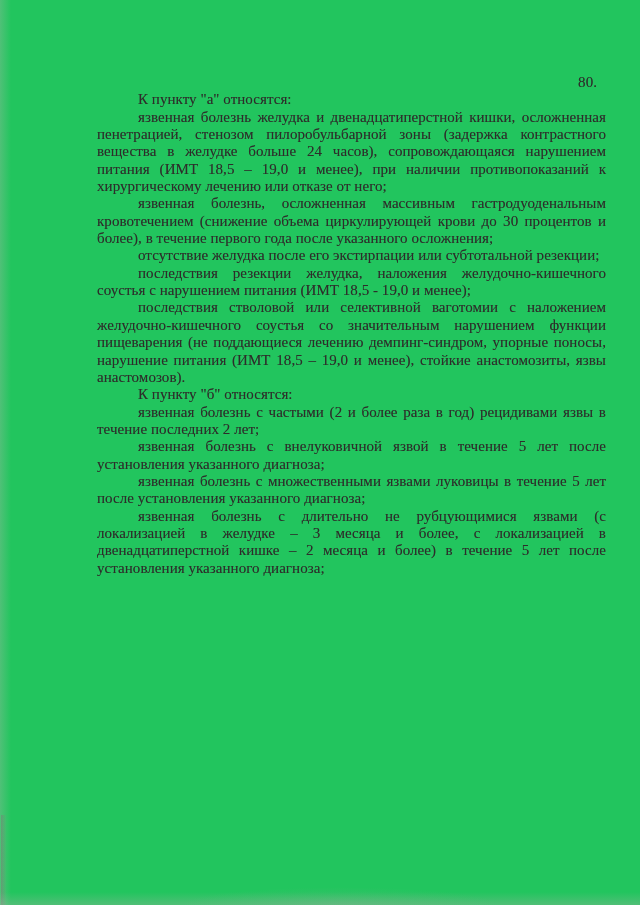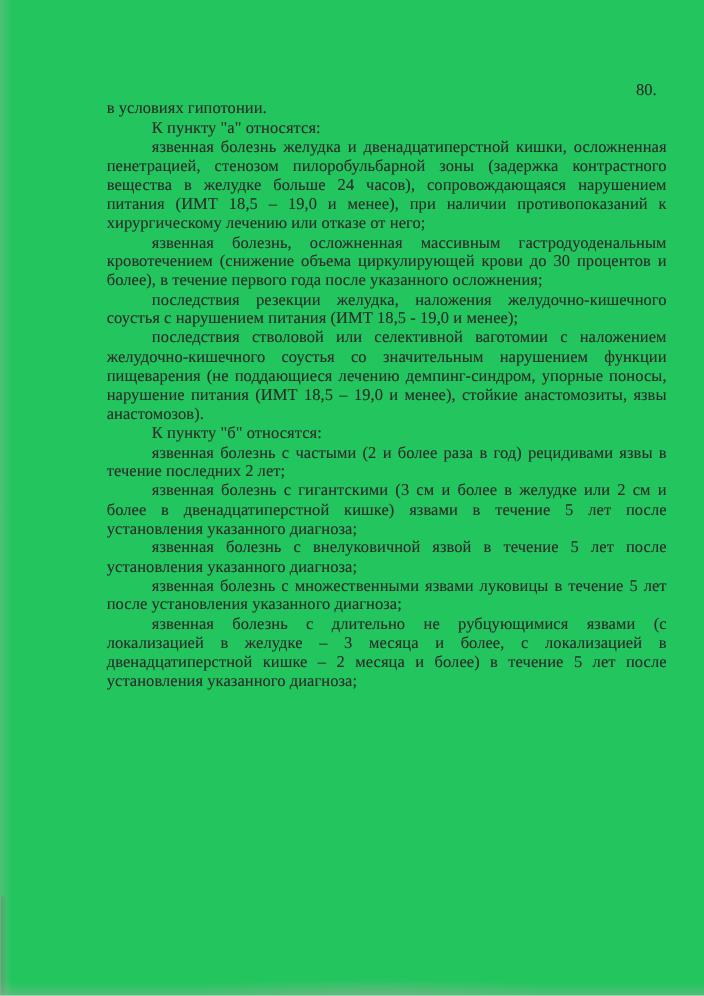--- a/index.html
+++ b/index.html
@@ -78,26 +78,25 @@
 <body>
 
 <div class="page">
   <div class="scan-shadow-left"></div>
   <div class="scan-mark-left-bottom"></div>
   <div class="scan-shadow-bottom"></div>
   <div class="scan-blotch"></div>
 
   <div class="content">
     <div class="pagenum">80.</div>
-    <p class="no-indent">в условиях гипотонии.</p>
     <p>К пункту "а" относятся:</p>
     <p>язвенная болезнь желудка и двенадцатиперстной кишки, осложненная пенетрацией, стенозом пилоробульбарной зоны (задержка контрастного вещества в желудке больше 24 часов), сопровождающаяся нарушением питания (ИМТ 18,5 – 19,0 и менее), при наличии противопоказаний к хирургическому лечению или отказе от него;</p>
     <p>язвенная болезнь, осложненная массивным гастродуоденальным кровотечением (снижение объема циркулирующей крови до 30 процентов и более), в течение первого года после указанного осложнения;</p>
+    <p>отсутствие желудка после его экстирпации или субтотальной резекции;</p>
     <p>последствия резекции желудка, наложения желудочно-кишечного соустья с нарушением питания (ИМТ 18,5 - 19,0 и менее);</p>
     <p>последствия стволовой или селективной ваготомии с наложением желудочно-кишечного соустья со значительным нарушением функции пищеварения (не поддающиеся лечению демпинг-синдром, упорные поносы, нарушение питания (ИМТ 18,5 – 19,0 и менее), стойкие анастомозиты, язвы анастомозов).</p>
     <p>К пункту "б" относятся:</p>
     <p>язвенная болезнь с частыми (2 и более раза в год) рецидивами язвы в течение последних 2 лет;</p>
-    <p>язвенная болезнь с гигантскими (3 см и более в желудке или 2 см и более в двенадцатиперстной кишке) язвами в течение 5 лет после установления указанного диагноза;</p>
     <p>язвенная болезнь с внелуковичной язвой в течение 5 лет после установления указанного диагноза;</p>
     <p>язвенная болезнь с множественными язвами луковицы в течение 5 лет после установления указанного диагноза;</p>
     <p>язвенная болезнь с длительно не рубцующимися язвами (с локализацией в желудке – 3 месяца и более, с локализацией в двенадцатиперстной кишке – 2 месяца и более) в течение 5 лет после установления указанного диагноза;</p>
   </div>
 </div>
 
 </body></html>

